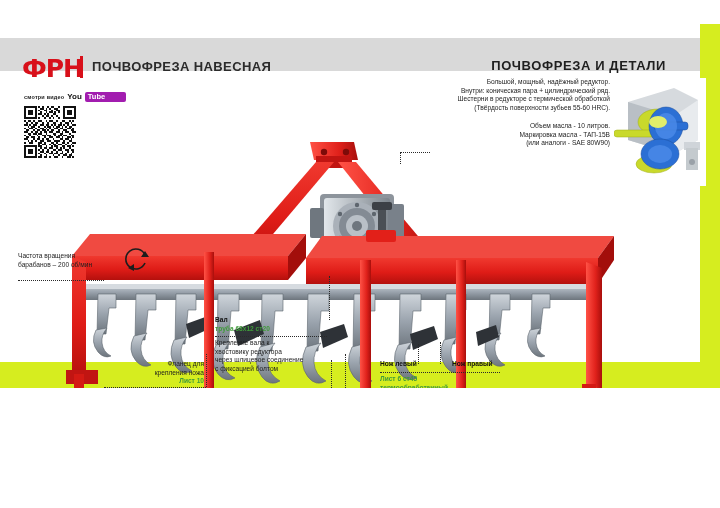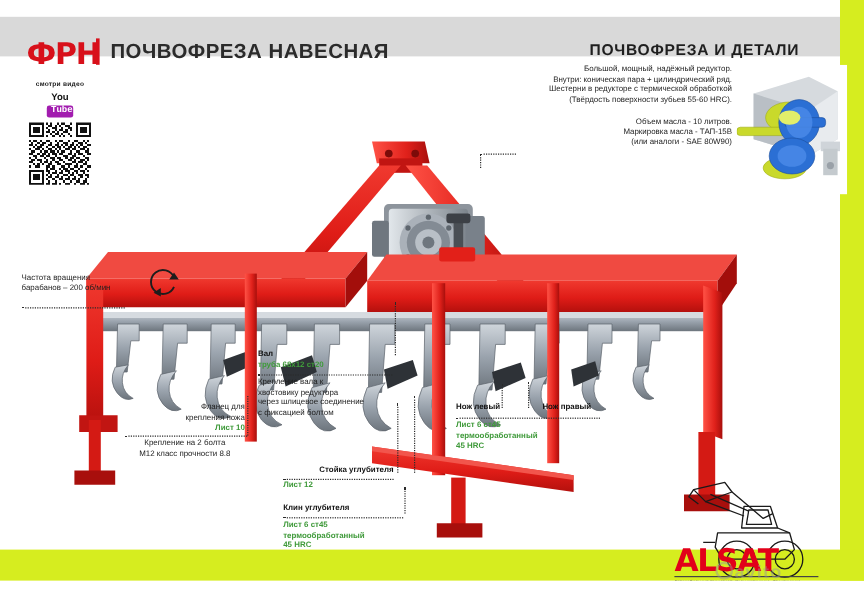--- a/index.html
+++ b/index.html
@@ -1,41 +1,41 @@
 <!DOCTYPE html>
 <html><head>
 <meta charset="utf-8">
 <style>
   html,body{margin:0;padding:0;background:#ffffff;}
   body{width:720px;height:508px;overflow:hidden;
        font-family:"Liberation Sans","DejaVu Sans",sans-serif;}
-  .page{position:relative;width:720px;height:484px;background:#ffffff;overflow:hidden;}
+  .page{position:relative;width:720px;height:364px;background:#ffffff;overflow:hidden;margin-top:24px;}
 
   
   .header{position:absolute;left:0;top:14px;width:700px;height:33px;background:#d9d9d9;}
   .hdr-logo{position:absolute;left:22px;top:18px;font-size:25px;font-weight:bold;
             color:#d8101a;letter-spacing:-1px;line-height:25px;
             font-family:"DejaVu Sans",sans-serif;}
   .hdr-pipe{position:absolute;left:80px;top:18px;width:3px;height:22px;background:#d8101a;}
-  .hdr-sub{position:absolute;left:92px;top:23px;font-size:17px;font-weight:bold;
+  .hdr-sub{position:absolute;left:92px;top:23px;font-size:13px;font-weight:bold;
            color:#2b2b2b;letter-spacing:0.4px;line-height:12px;}
   .hdr-right{position:absolute;right:34px;top:21px;font-size:13px;font-weight:bold;
              color:#1f1f1f;letter-spacing:0.6px;line-height:14px;}
 
   
   .lime-right{position:absolute;right:0;top:0;width:20px;height:508px;background:#d6ed1f;}
   .lime-bottom{position:absolute;left:0;bottom:0;width:720px;height:26px;background:#d6ed1f;}
 
   
   .yt-wrap{position:absolute;left:24px;top:68px;}
-  .yt-line{display:flex;align-items:center;gap:3px;flex-direction:column;}
+  .yt-line{display:flex;align-items:center;gap:3px;}
   .yt-text{font-size:5.5px;font-weight:bold;color:#1a1a1a;letter-spacing:0.2px;}
   .yt-you{font-size:8px;font-weight:bold;color:#111;line-height:8px;}
   .yt-tube{background:#a21caf;color:#fff;font-size:7.5px;font-weight:bold;
-           padding:0px 0 1px 3px;border-radius:2px;line-height:9px;font-family:Liberation Mono, monospace;}
+           padding:0px 21px 1px 3px;border-radius:2px;line-height:9px;}
   .qr{width:52px;height:52px;margin-top:4px;}
 
   
   .tblock{position:absolute;font-size:6.6px;color:#1d1d1d;line-height:8.6px;}
   .green{color:#3f9a3a;font-weight:bold;}
   .ttl{font-weight:bold;color:#111;}
   .ralign{text-align:right;}
   .calign{text-align:center;}
 
   

